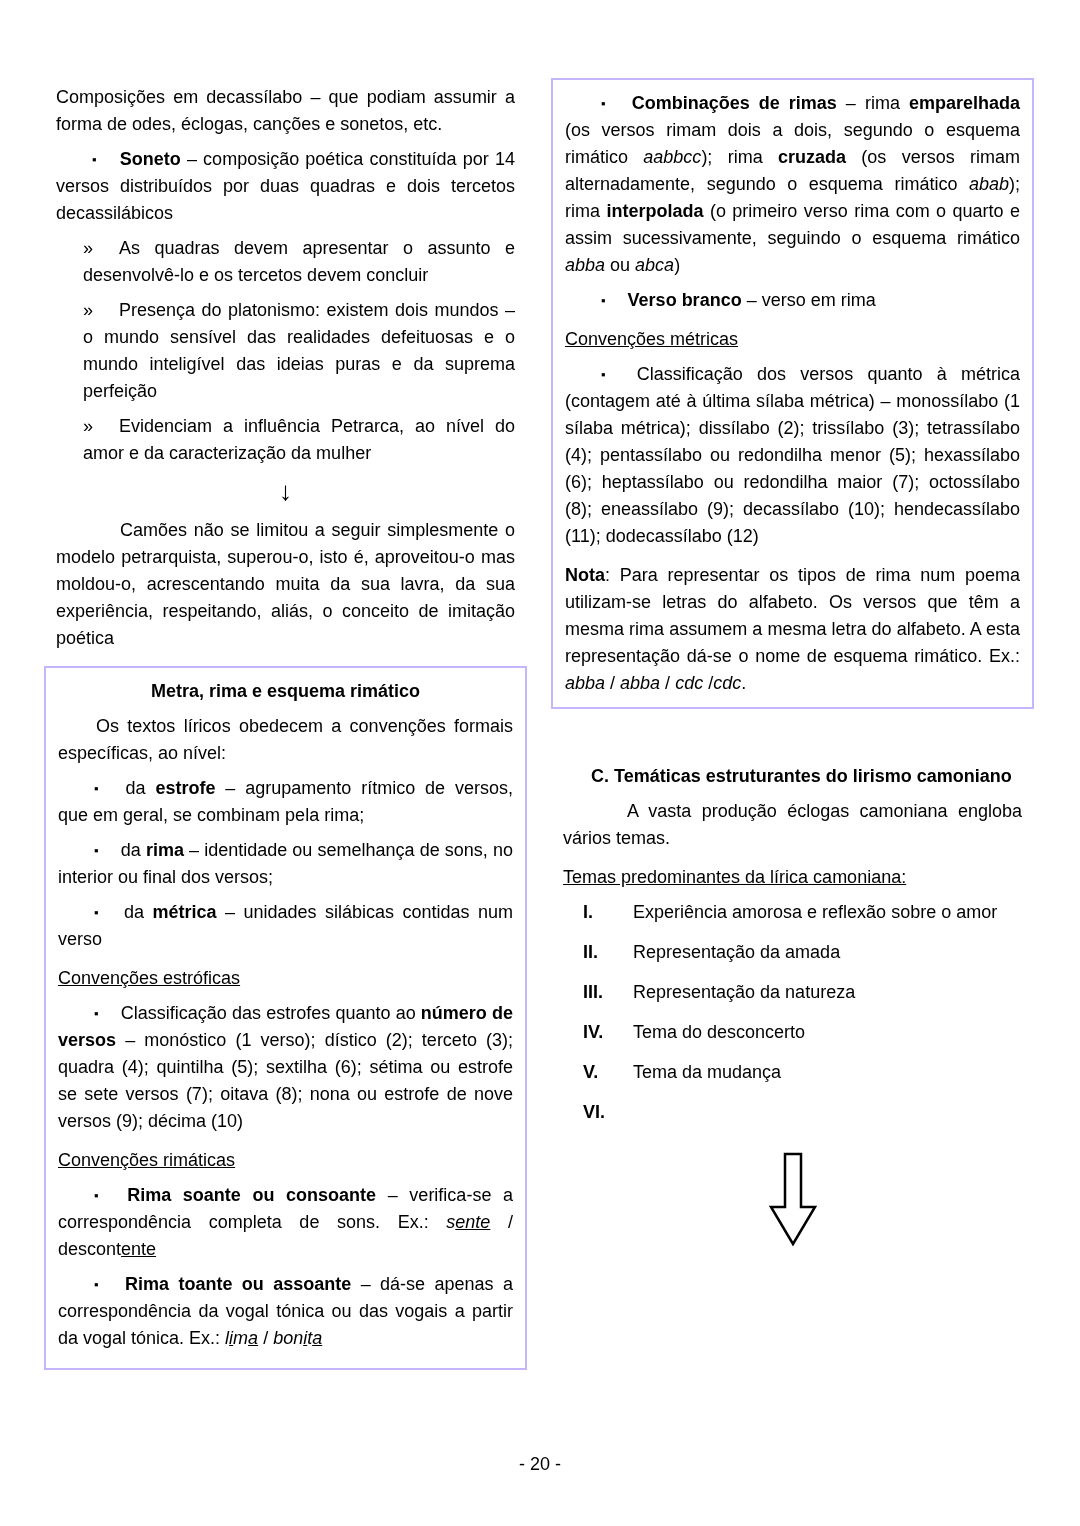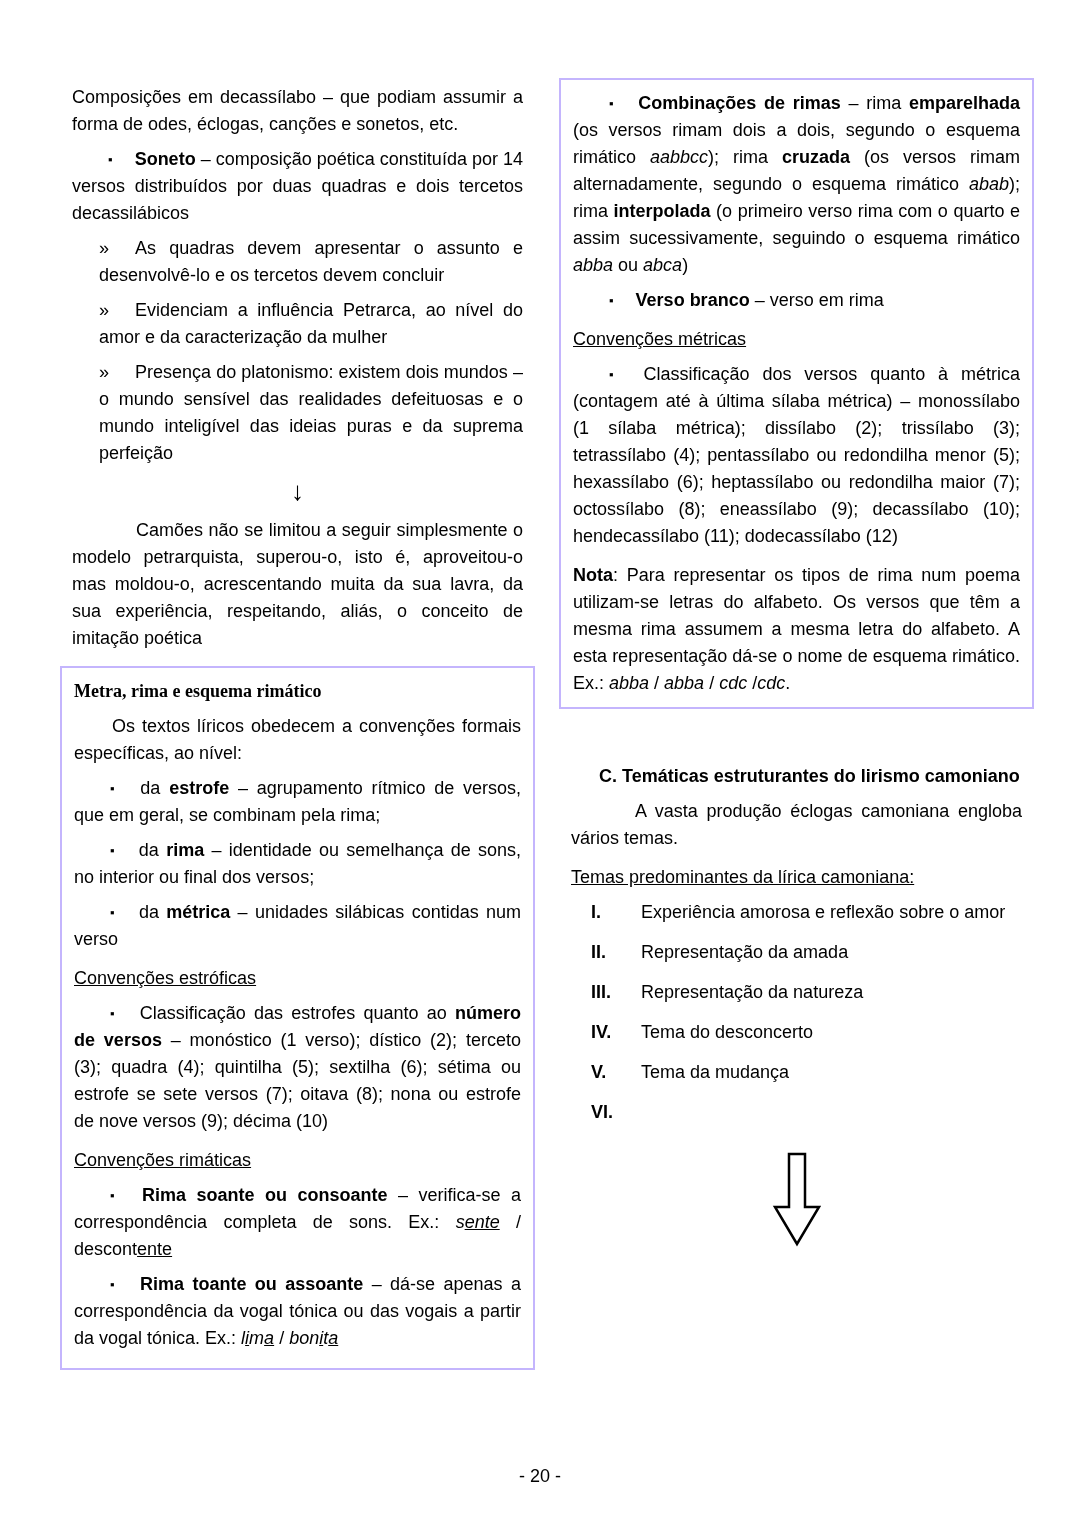--- a/index.html
+++ b/index.html
@@ -2,63 +2,63 @@
 <html><head>
 <meta charset="utf-8">
 <style>
   * { margin:0; padding:0; box-sizing:border-box; }
   html,body { background:#ffffff; }
   .page {
     width:1080px; height:1526px; background:#ffffff; position:relative;
     font-family:"Liberation Sans", sans-serif; font-size:18px; line-height:1.5;
     color:#000; overflow:hidden;
   }
-  .columns { display:flex; gap:48px; padding:84px 58px 0 56px;margin-left:16px; }
+  .columns { display:flex; gap:48px; padding:84px 58px 0 56px; }
   .col { width:50%; text-align:justify; }
   .para { margin-bottom:8px; }
   .indent { text-indent:38px; }
   .indent-lg { text-indent:64px; }
   .indent-sm { text-indent:28px; }
   .bullet { text-indent:36px; }
   .marker { display:inline; }
   .sq { font-size:0.72em; margin-right:22px; vertical-align:1px; }
   .gg { margin-right:26px; }
   .sub { padding-left:27px; }
   .hdg { margin-top:12px; margin-bottom:8px; text-align:left; }
   .arrow-line { text-align:center; font-size:26px; font-weight:bold; line-height:1.3; margin:2px 0 8px; }
   .box { border:2px solid #c4b5fd; padding:10px 12px 8px 12px; margin:14px -12px 0 -12px; }
   .box-right { margin-top:-6px; }
-  .box-title { text-align:left; margin-bottom:8px;font-family:Liberation Serif, serif; }
+  .box-title { text-align:center; margin-bottom:8px; }
   .section-heading { margin-top:54px; }
   .rlist { margin-top:6px; }
   .rlist-item { display:flex; margin-bottom:13px; padding-left:20px; }
   .rnum { font-weight:700; width:50px; flex-shrink:0; }
   .rtext { flex:1; text-align:justify; }
   .big-arrow-wrap { text-align:center; margin-top:26px; }
   .page-number {
-    position:absolute; bottom:36px; left:50%; transform:translateX(-50%);
+    position:absolute; bottom:48px; left:50%; transform:translateX(-50%);
     font-size:18px;
   }
 </style>
 </head>
 <body>
 
 <div class="page">
   <div class="columns">
 
     <div class="col">
       <p class="para"><span>Composições em decassílabo – que podiam assumir a forma de odes, éclogas, canções e sonetos, etc.</span></p>
 
       <p class="para bullet"><span class="marker sq">▪</span><span><span style="font-weight: 700;">Soneto</span><span> – composição poética constituída por 14 versos distribuídos por duas quadras e dois tercetos decassilábicos</span></span></p>
 
       <p class="para sub"><span class="marker gg">»</span><span><span>As quadras devem apresentar o assunto e desenvolvê-lo e os tercetos devem concluir</span></span></p>
 
+      <p class="para sub"><span class="marker gg">»</span><span><span>Presença do platonismo: existem dois mundos – o mundo sensível das realidades defeituosas e o mundo inteligível das ideias puras e da suprema perfeição</span></span></p>
+
       <p class="para sub"><span class="marker gg">»</span><span><span>Evidenciam a influência Petrarca, ao nível do amor e da caracterização da mulher</span></span></p>
-
-      <p class="para sub"><span class="marker gg">»</span><span><span>Presença do platonismo: existem dois mundos – o mundo sensível das realidades defeituosas e o mundo inteligível das ideias puras e da suprema perfeição</span></span></p>
 
       <p class="arrow-line">↓</p>
 
       <p class="para indent-lg"><span>Camões não se limitou a seguir simplesmente o modelo petrarquista, superou-o, isto é, aproveitou-o mas moldou-o, acrescentando muita da sua lavra, da sua experiência, respeitando, aliás, o conceito de imitação poética</span></p>
 
       <div class="box">
         <p class="para box-title"><span style="font-weight: 700;">Metra, rima e esquema rimático</span></p>
         <p class="para indent"><span>Os textos líricos obedecem a convenções formais específicas, ao nível:</span></p>
 
         <p class="para bullet"><span class="marker sq">▪</span><span><span>da </span><span style="font-weight: 700;">estrofe</span><span> – agrupamento rítmico de versos, que em geral, se combinam pela rima;</span></span></p>

